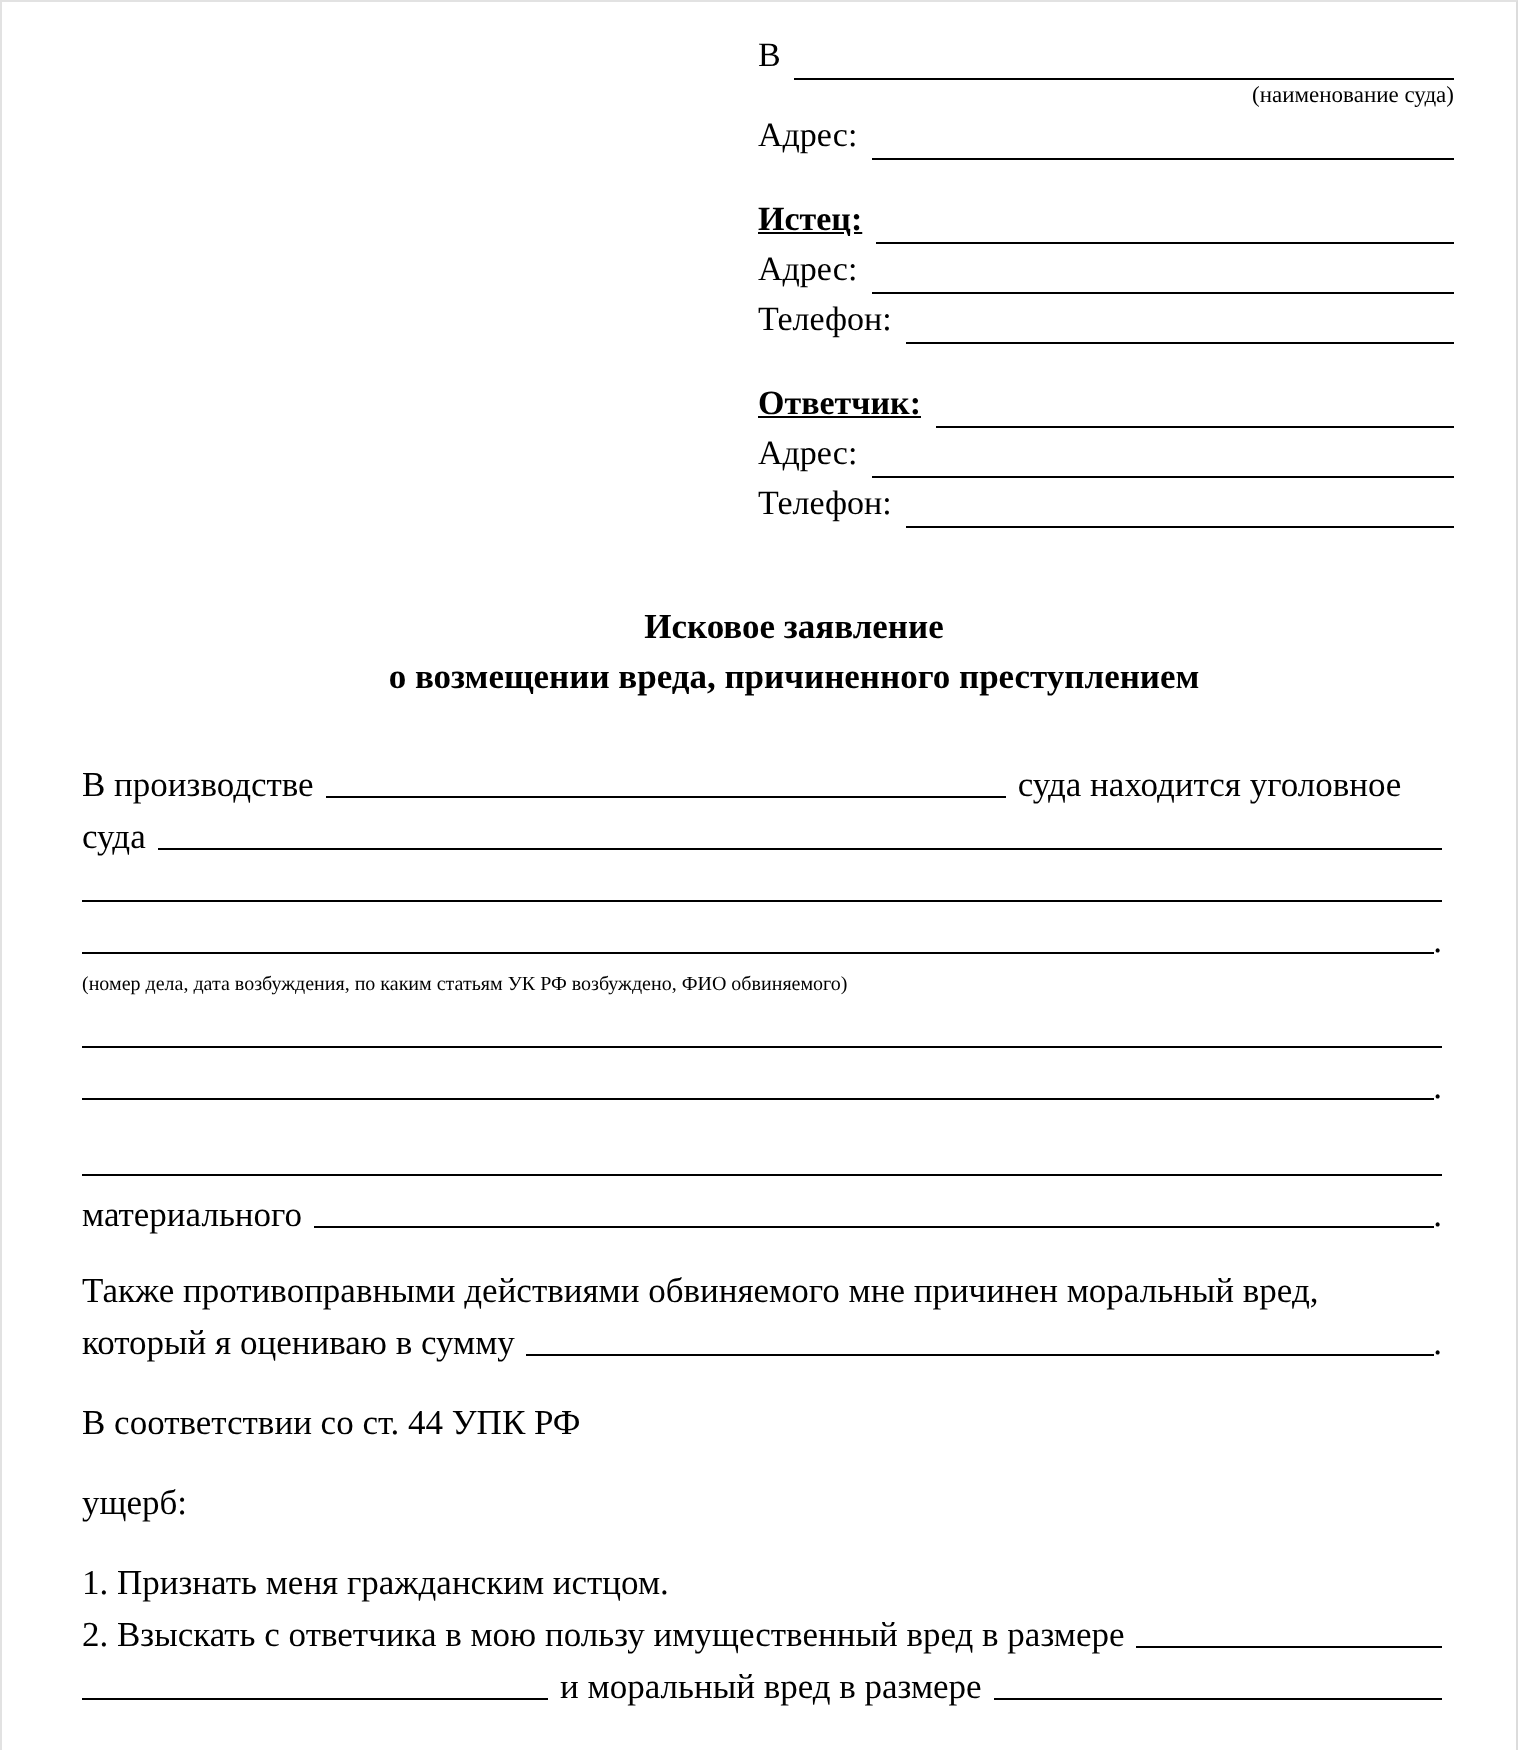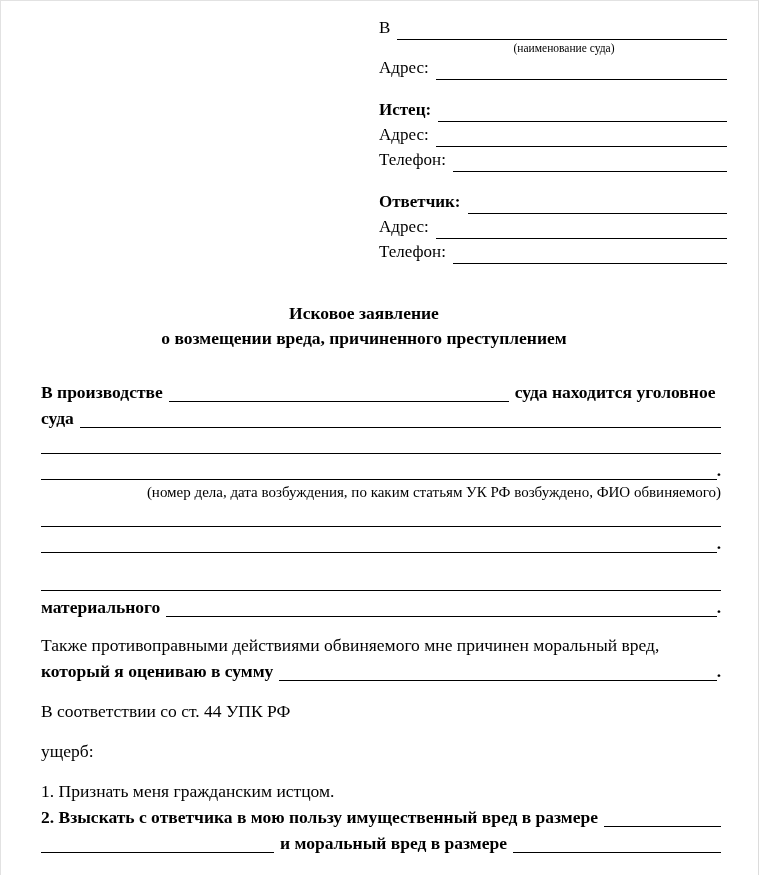--- a/index.html
+++ b/index.html
@@ -35,77 +35,76 @@
     display: flex;
     align-items: flex-end;
     font-size: 17px;
     line-height: 25px;
     white-space: nowrap;
   }
   .hrow .lbl {
     flex: 0 0 auto;
     padding-right: 7px;
   }
-  .hrow .lbl.bold { font-weight: bold; }
+  .hrow .lbl.bold { font-weight: bold; text-decoration: underline; }
   .hrow .fill {
     flex: 1 1 auto;
     border-bottom: 1.6px solid #000;
     height: 18px;
   }
   .caption {
     font-size: 11.5px;
-    text-align: center;
+    text-align: right;
     line-height: 14px;
     padding-left: 22px;
     margin-top: 1px;
   }
   .gap-md { height: 17px; }
 
   
   .title-block {
     position: absolute;
-    left: 24px;
+    left: 57px;
     top: 300px;
     width: 678px;
     text-align: center;
     font-weight: bold;
     font-size: 17.5px;
     line-height: 25px;
   }
 
   
   .body-block {
     position: absolute;
     left: 40px;
     top: 378px;
     width: 680px;
     font-size: 17.5px;
     line-height: 26px;
   }
   .line {
     display: flex;
-    align-items: center;
+    align-items: flex-start;
     white-space: nowrap;
     height: 26px;
-    font-weight: bold;
   }
   .line .txt { flex: 0 0 auto; }
   .line .txt.sp-l { padding-left: 6px; }
   .line .txt.sp-r { padding-right: 6px; }
   .rule {
     border-bottom: 1.6px solid #000;
     height: 19px;
   }
   .rule.grow { flex: 1 1 auto; }
   .w-blank-md { flex: 0 0 233px; }
   .w-blank-xl { flex: 0 0 340px; }
 
   .sub-caption {
-    font-size: 15px;
-    text-align: right;
+    font-size: 10px;
+    text-align: left;
     line-height: 15px;
     margin-top: 2px;
     margin-bottom: 4px;
   }
   .spacer-12 { height: 12px; }
   .spacer-14 { height: 14px; }
 
   .plain { height: 26px; display: flex; align-items: flex-start; }
 </style>
 </head>

